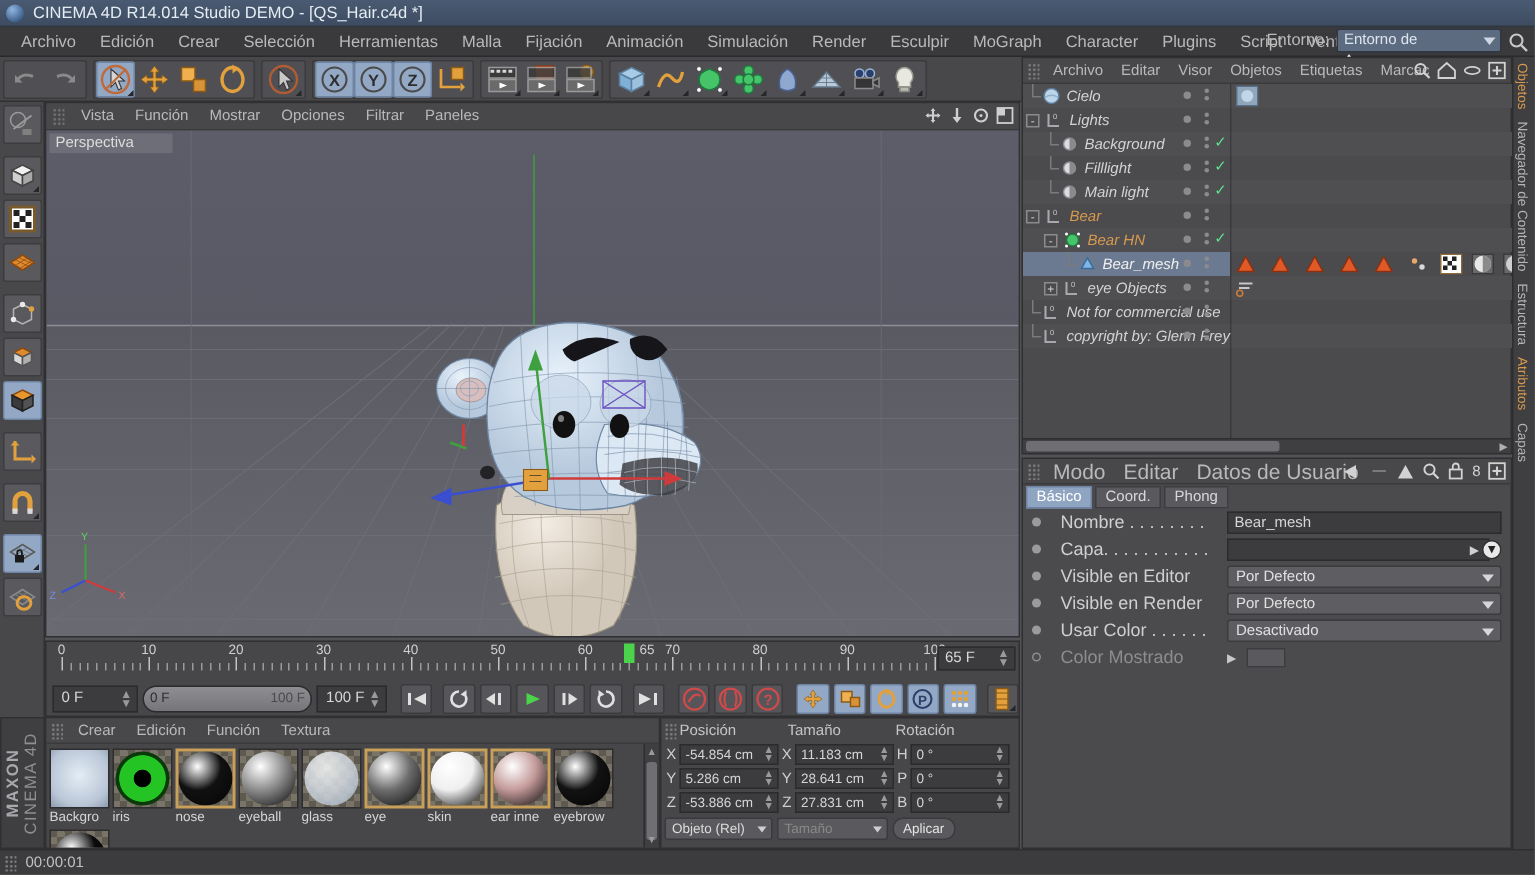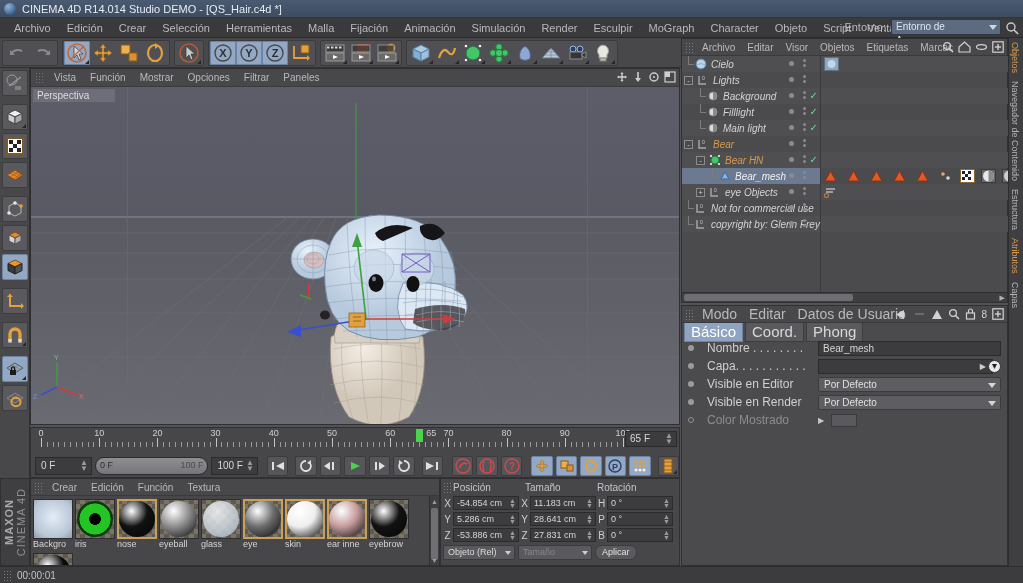--- a/index.html
+++ b/index.html
@@ -198,21 +198,21 @@
   .attrmgr { position:absolute; left:681px; top:305px; width:327px; height:261px;
      background:#4b4b4e; border:1px solid #303032;}
   .am-bar { height:17px;display:flex;align-items:center;padding-left:3px;background:#48484b;
      border-bottom:1px solid #3a3a3c;position:relative;}
   .am-bar .dots{width:8px;height:11px;margin-right:3px;
      background-image:radial-gradient(#7d7d80 0.8px, transparent 0.9px);background-size:3px 3px;}
   .am-bar .am{padding:0 6px;font-size:14px;color:#b9b9b9;line-height:17px;}
   .am-icons{position:absolute;right:3px;top:2px;display:flex;gap:5px;align-items:center;}
   .am-title{height:17px;display:flex;align-items:center;padding-left:4px;gap:4px;font-size:10px;color:#cfcfcf;}
   .am-tabs{height:16px;display:flex;align-items:center;padding-left:2px;gap:2px;}
-  .am-tab{font-size:15px;padding:1px 6px;background:#5a5a5e;color:#d8d8d8;border:1px solid #3d3d40;}
+  .am-tab{font-size:10px;padding:1px 6px;background:#5a5a5e;color:#d8d8d8;border:1px solid #3d3d40;}
   .am-tab.act{background:#8fa4c0;color:#fff;border-color:#6e84a4;}
   .am-sect{height:15px;background:#5a5a5e;display:flex;align-items:center;
      padding-left:5px;font-size:10px;color:#e2e2e2;font-weight:bold;margin-top:2px;}
   .am-row{height:18px;display:flex;align-items:center;padding-left:6px;gap:3px;}
   .am-bullet{width:6px;height:6px;border-radius:50%;background:#9b9b9e;flex:none;}
   .am-lbl{width:108px;font-size:12px;color:#cfcfcf;white-space:nowrap;overflow:hidden;margin-left:10px;}
   .am-lbl.dim{color:#8d8d90;}
   .am-in{flex:1;height:15px;background:#3c3c3f;border:1px solid #2b2b2d;color:#d5d5d5;
      font-size:10px;padding-left:4px;line-height:13px;margin-right:6px;}
   .am-sel{flex:1;height:15px;background:#5d5d62;border:1px solid #3b3b3e;color:#e0e0e0;
@@ -261,21 +261,21 @@
       <div class="mi">Selección</div>
       <div class="mi">Herramientas</div>
       <div class="mi">Malla</div>
       <div class="mi">Fijación</div>
       <div class="mi">Animación</div>
       <div class="mi">Simulación</div>
       <div class="mi">Render</div>
       <div class="mi">Esculpir</div>
       <div class="mi">MoGraph</div>
       <div class="mi">Character</div>
-      <div class="mi">Objeto</div>
+      <div class="mi">Plugins</div>
       <div class="mi">Script</div>
       <div class="mi">Ventana</div>
       <div class="mi">Ayuda</div>
       <div class="env-wrap">
       <span class="env-label">Entorno:</span>
       <div class="env-select">
         <span>Entorno de Arranque</span>
         <i class="caret"></i>
       </div>
     </div>
@@ -1574,20 +1574,25 @@
           <div class="am-bullet"></div>
           <div class="am-lbl">Visible en Editor</div>
           <div class="am-sel"><span>Por Defecto</span><i class="caret"></i></div>
         </div>
         <div class="am-row">
           <div class="am-bullet"></div>
           <div class="am-lbl">Visible en Render</div>
           <div class="am-sel"><span>Por Defecto</span><i class="caret"></i></div>
         </div>
         <div class="am-row">
+          <div class="am-bullet"></div>
+          <div class="am-lbl">Usar Color . . . . . .</div>
+          <div class="am-sel"><span>Desactivado</span><i class="caret"></i></div>
+        </div>
+        <div class="am-row">
           <div class="am-bullet" style="background: transparent; border: 1px solid rgb(141, 141, 144);"></div>
           <div class="am-lbl dim">Color Mostrado</div>
           <span style="color: rgb(200, 200, 200); font-size: 8px; margin-right: 4px;">▶</span>
           <div class="am-color"></div>
         </div>
       </div>
   </div>
 
   <div class="rtabs" id="rtabs">
       <div class="rtab">Objetos</div>

